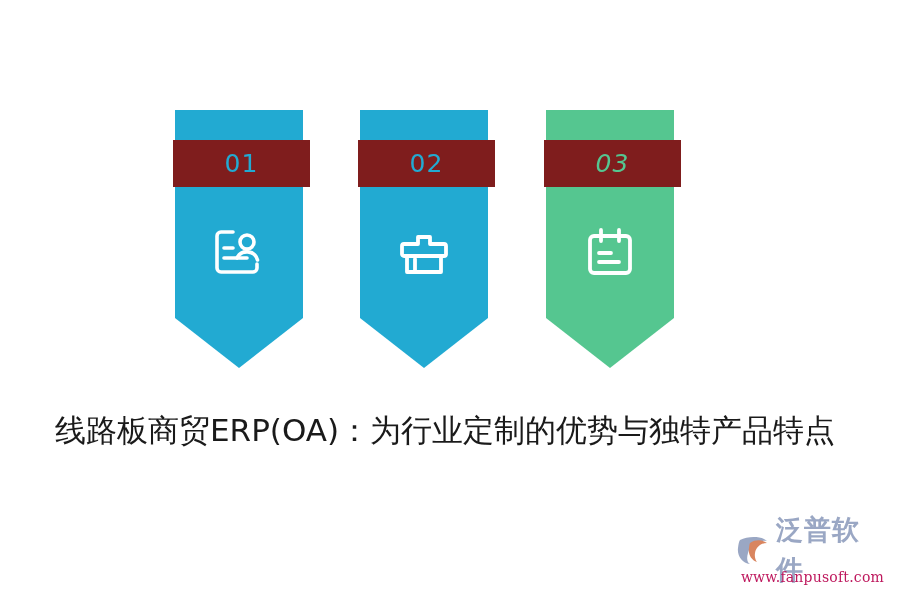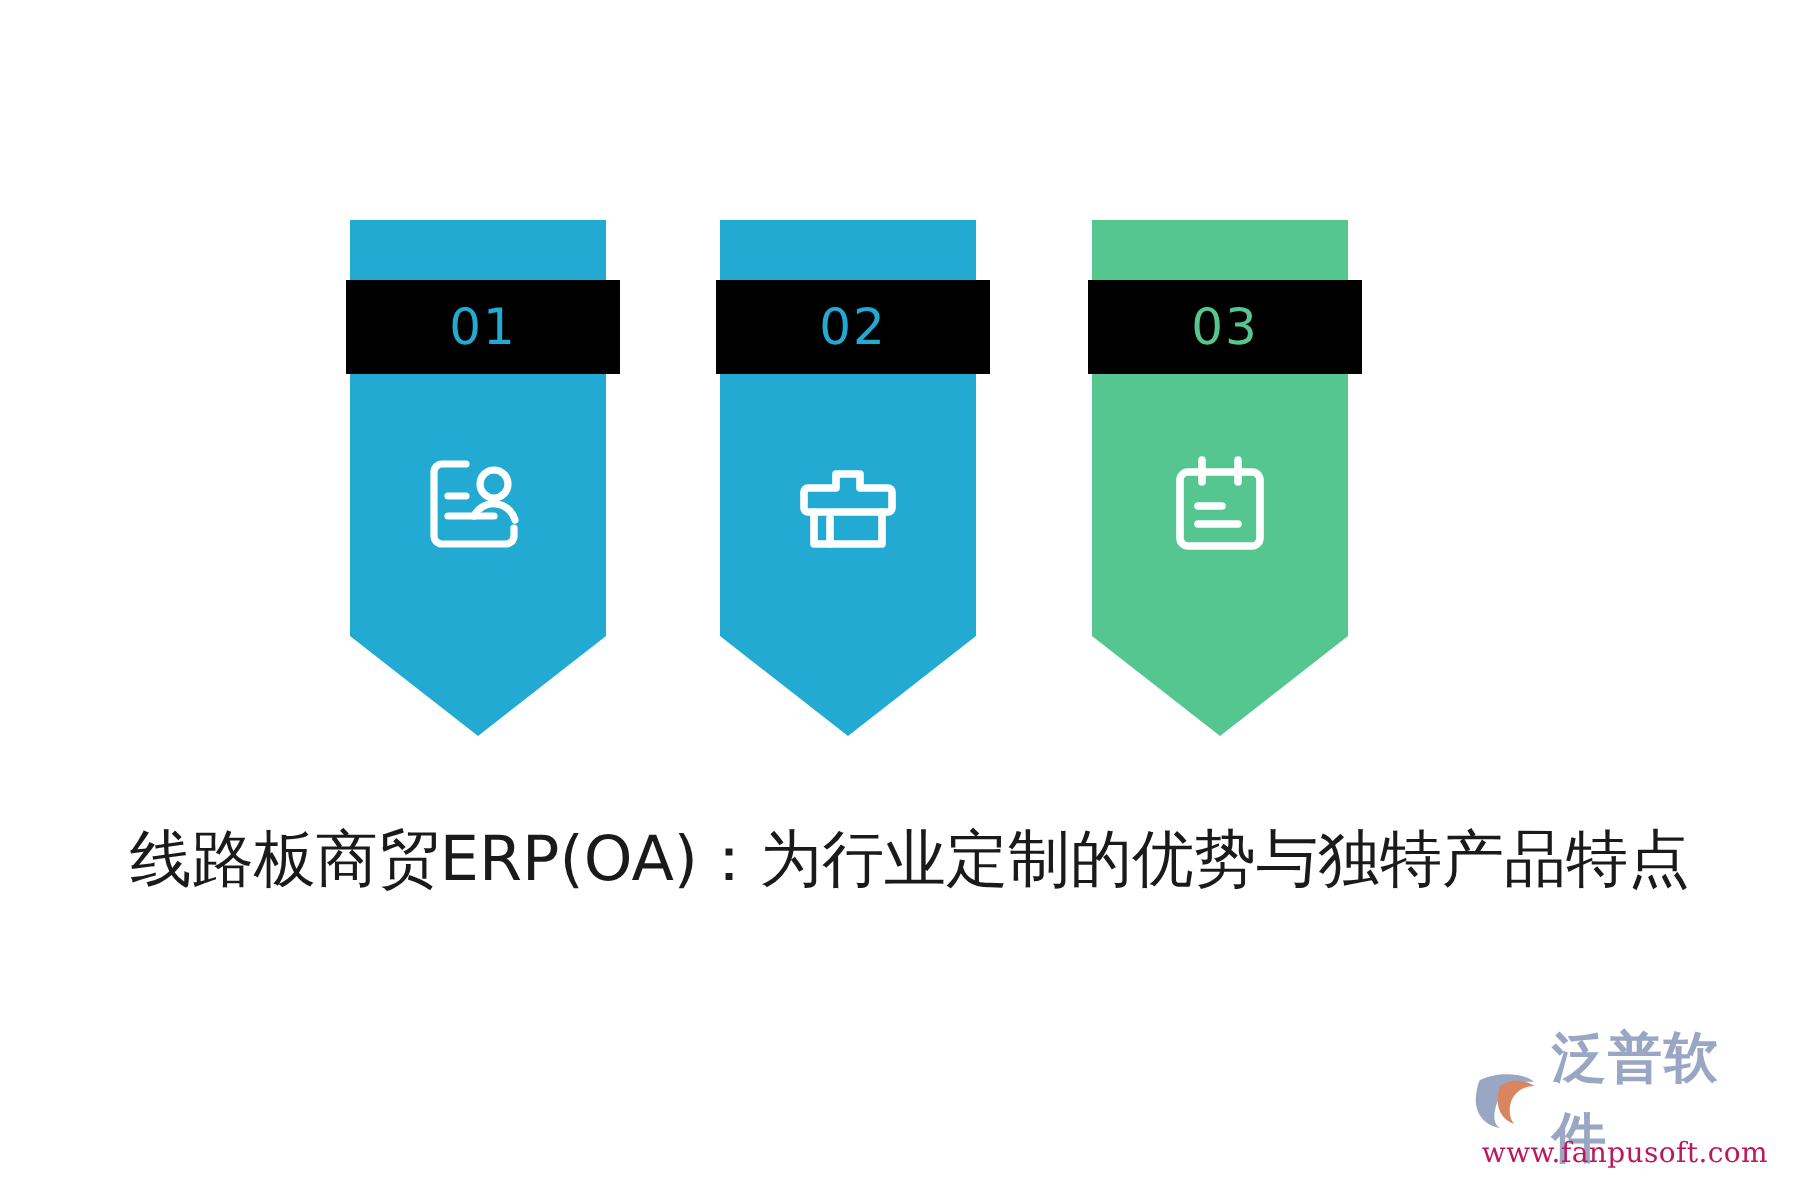--- a/index.html
+++ b/index.html
@@ -34,21 +34,21 @@
 
   .banner {
     position: absolute;
     top: 0;
     width: 128px;
     height: 258px;
   }
 
   .banner-1 { left: 175px; }
   .banner-2 { left: 360px; }
-  .banner-3 { left: 546px; }
+  .banner-3 { left: 546px; font-style: italic; }
 
   
   .ribbon-top {
     position: absolute;
     left: 0;
     top: 0;
     width: 128px;
     height: 30px;
   }
 
@@ -62,21 +62,21 @@
     clip-path: polygon(0 0, 100% 0, 100% 132px, 50% 100%, 0 132px);
   }
 
   
   .number-band {
     position: absolute;
     left: -2px;
     top: 30px;
     width: 137px;
     height: 47px;
-    background: #000000;
+    background: #7f1d1d;
     display: flex;
     align-items: center;
     justify-content: center;
   }
 
   .number-text {
     font-size: 25px;
     font-weight: 400;
     letter-spacing: 1px;
     line-height: 1;
@@ -98,21 +98,21 @@
   .icon-wrap svg {
     display: block;
   }
 
   
   .title {
     position: absolute;
     left: 0;
     top: 408px;
     width: 900px;
-    text-align: right;
+    text-align: left;
     color: #1a1a1a;
     font-size: 31px;
     line-height: 45px;
     font-weight: 400;
     letter-spacing: 0px;
     font-family: "DejaVu Sans", "Liberation Sans", sans-serif;
     padding: 0 55px;
     box-sizing: border-box;
   }
 

